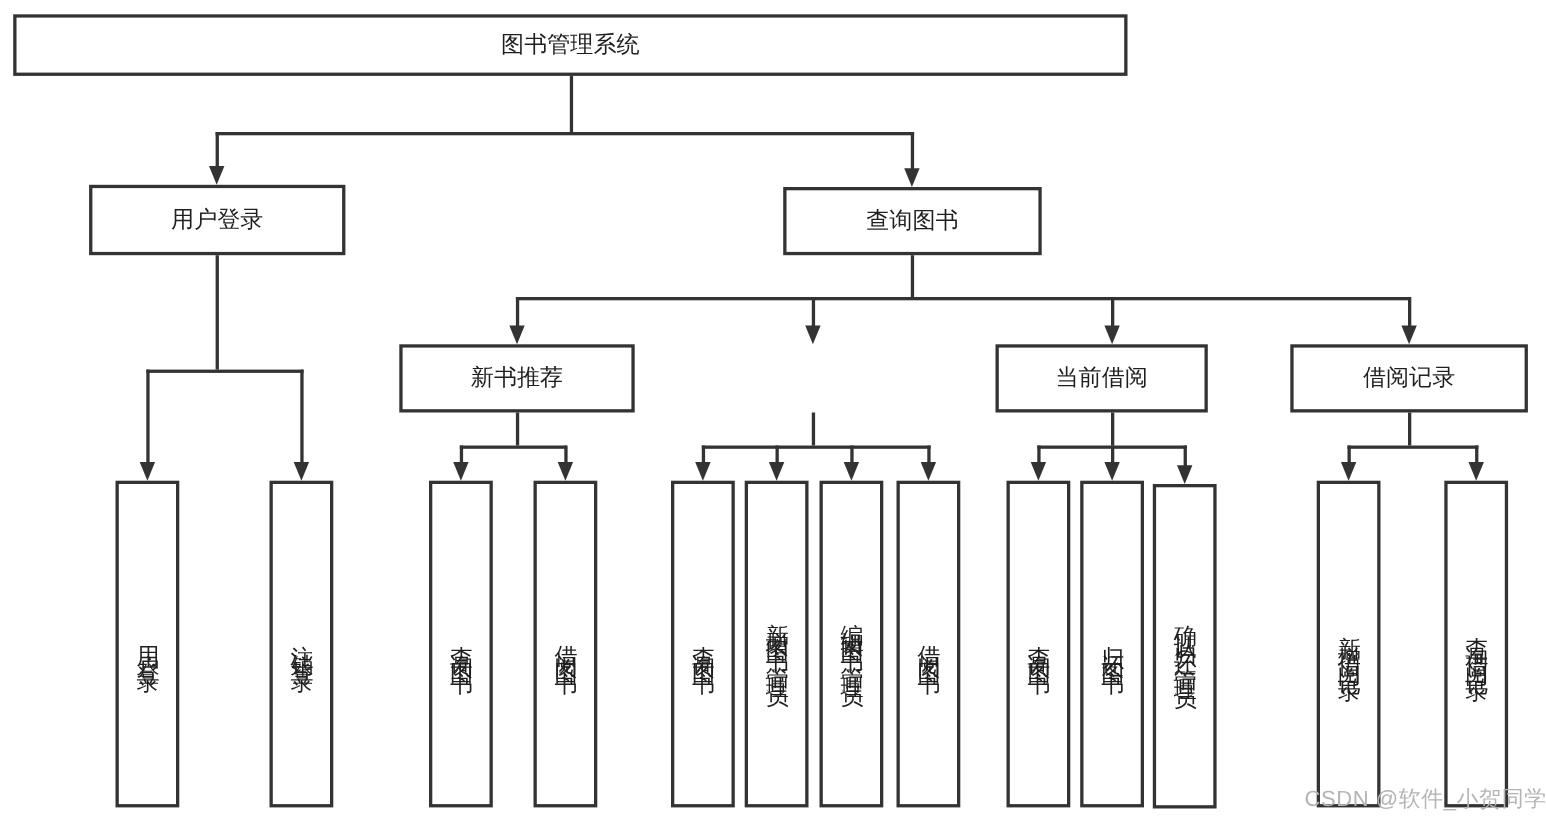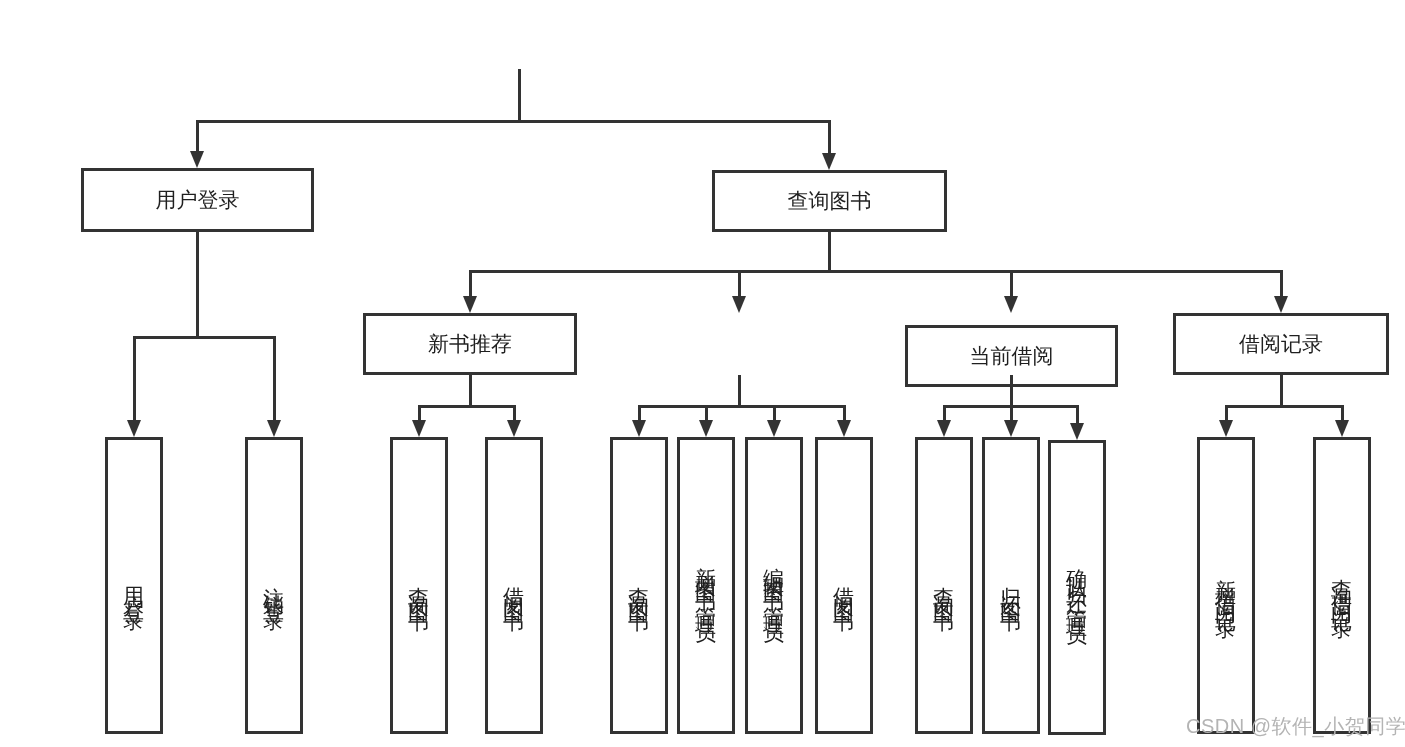--- a/index.html
+++ b/index.html
@@ -48,35 +48,38 @@
     letter-spacing:0.5px;
     z-index:5;
     white-space:nowrap;
   }
 </style>
 </head>
 <body>
 
 <div class="stage">
 
+  <div class="node" style="left:12px;top:13px;width:1013px;height:56px;">
+    <span>图书管理系统</span>
+  </div>
 
   <div class="node" style="left:81px;top:168px;width:233px;height:64px;">
     <span>用户登录</span>
   </div>
 
   <div class="node" style="left:712px;top:170px;width:235px;height:62px;">
     <span>查询图书</span>
   </div>
 
   <div class="node" style="left:363px;top:313px;width:214px;height:62px;">
     <span>新书推荐</span>
   </div>
 
 
-  <div class="node" style="left:905px;top:313px;width:213px;height:62px;margin-top:12px;">
+  <div class="node" style="left:905px;top:313px;width:193px;height:62px;">
     <span>当前借阅</span>
   </div>
 
   <div class="node" style="left:1173px;top:313px;width:216px;height:62px;">
     <span>借阅记录</span>
   </div>
 
   <div class="node vert" style="left:105px;top:437px;width:58px;height:297px;">
     <span>用户登录</span>
   </div>

